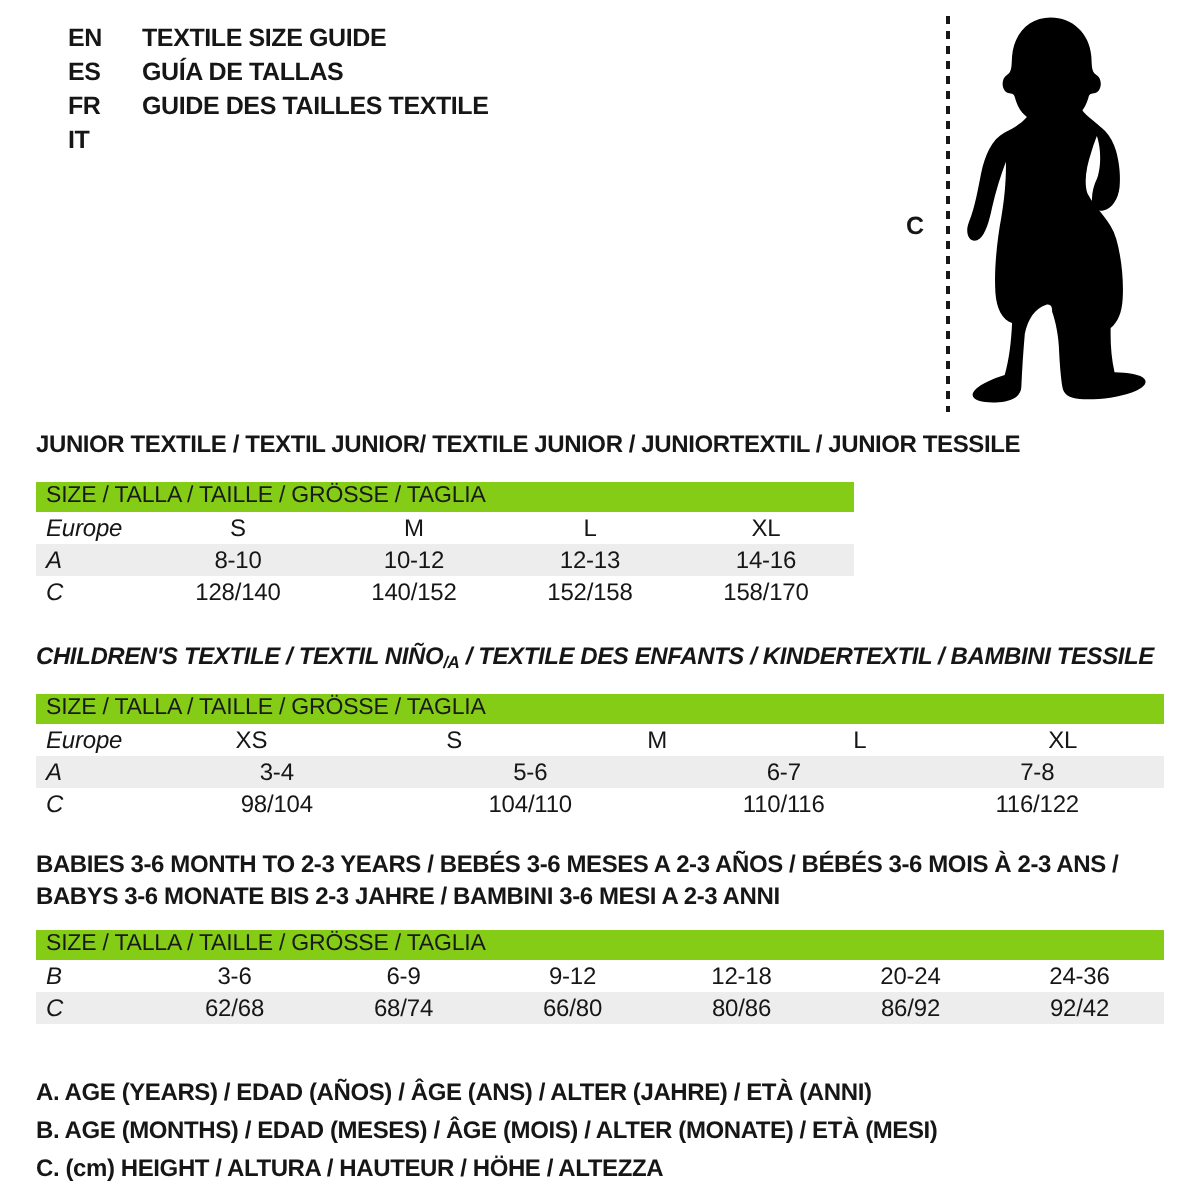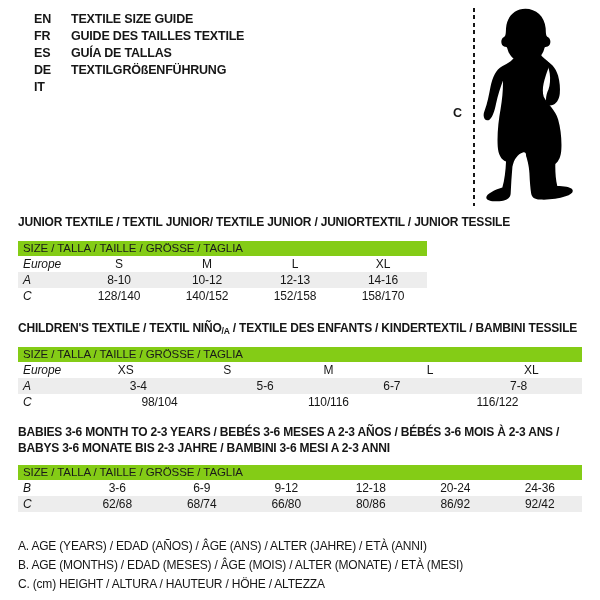--- a/index.html
+++ b/index.html
@@ -17,56 +17,52 @@
   
   .measure-line{left:473px;top:8px;width:2px;height:198px;
     background:repeating-linear-gradient(to bottom,#161616 0 4px,transparent 4px 7.5px);}
   .measure-label{left:453px;top:106px;font-size:12.5px;font-weight:bold;}
   .baby-svg{left:478px;top:1px;}
 
   
   .sec-title{font-size:12px;font-weight:bold;letter-spacing:-0.2px;white-space:nowrap;line-height:14px;}
   .sec-title .subA{font-size:8.5px;vertical-align:-2px;font-weight:bold;}
   .title-junior{left:18px;top:215px;}
-  .title-children{left:18px;top:321px;}
+  .title-children{left:18px;top:321px;font-style:italic;}
   .title-babies{left:18px;top:424px;line-height:16px;}
 
   
   .stable{left:18px;}
   .tbl-junior{top:241px;width:409px;}
   .tbl-children{top:347px;width:564px;}
   .tbl-babies{top:465px;width:564px;}
   .t-head{height:15px;line-height:15px;background:#84cc16;font-size:11.5px;padding-left:5px;color:#1a1a1a;letter-spacing:-0.1px;}
   .t-row{display:flex;height:16px;line-height:16px;font-size:12px;letter-spacing:-0.1px;}
   .t-row.alt{background:#ededed;}
   .t-label{width:57px;padding-left:5px;box-sizing:border-box;font-style:italic;}
   .t-cell{flex:1;text-align:center;}
 
   
-  .legend{left:18px;top:537px;font-size:12px;font-weight:normal;line-height:19px;letter-spacing:-0.2px;white-space:nowrap;}
+  .legend{left:18px;top:537px;font-size:12px;font-weight:bold;line-height:19px;letter-spacing:-0.2px;white-space:nowrap;}
 </style>
 </head>
 <body>
 
 <div class="abs lang-list">
   <div class="lang-row">
     <span class="lang-code">EN</span>
     <span>TEXTILE SIZE GUIDE</span>
   </div>
   <div class="lang-row">
+    <span class="lang-code">ES</span>
+    <span>GUÍA DE TALLAS</span>
+  </div>
+  <div class="lang-row">
     <span class="lang-code">FR</span>
     <span>GUIDE DES TAILLES TEXTILE</span>
-  </div>
-  <div class="lang-row">
-    <span class="lang-code">ES</span>
-    <span>GUÍA DE TALLAS</span>
-  </div>
-  <div class="lang-row">
-    <span class="lang-code">DE</span>
-    <span>TEXTILGRÖßENFÜHRUNG</span>
   </div>
   <div class="lang-row">
     <span class="lang-code">IT</span>
   </div>
 </div>
 
 <div class="abs measure-line"></div>
 <div class="abs measure-label">C</div>
 <svg class="abs baby-svg" width="116" height="207" viewBox="0 0 120 210" xmlns="http://www.w3.org/2000/svg">
   <g fill="#000000">
@@ -156,20 +152,21 @@
   <div class="t-row alt">
     <div class="t-label">A</div>
     <div class="t-cell">3-4</div>
     <div class="t-cell">5-6</div>
     <div class="t-cell">6-7</div>
     <div class="t-cell">7-8</div>
   </div>
   <div class="t-row">
     <div class="t-label">C</div>
     <div class="t-cell">98/104</div>
+    <div class="t-cell">104/110</div>
     <div class="t-cell">110/116</div>
     <div class="t-cell">116/122</div>
   </div>
 </div>
 
 <div class="abs sec-title title-babies">
   <div>BABIES 3-6 MONTH TO 2-3 YEARS / BEBÉS 3-6 MESES A 2-3 AÑOS / BÉBÉS 3-6 MOIS À 2-3 ANS /</div>
   <div>BABYS 3-6 MONATE BIS 2-3 JAHRE / BAMBINI 3-6 MESI A 2-3 ANNI</div>
 </div>
 <div class="abs stable tbl-babies">

